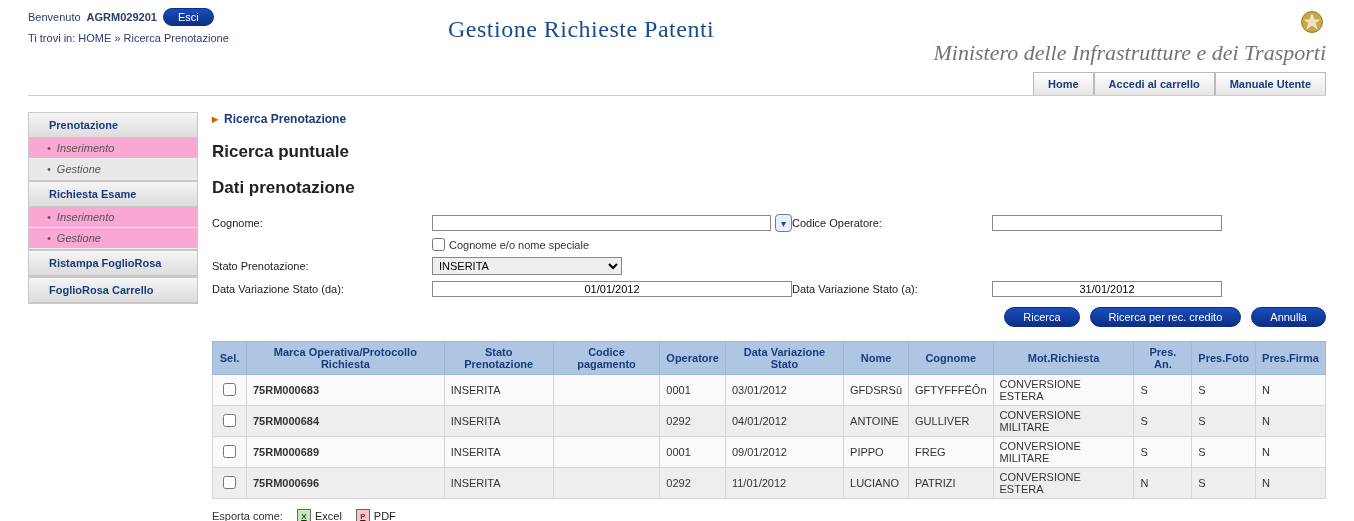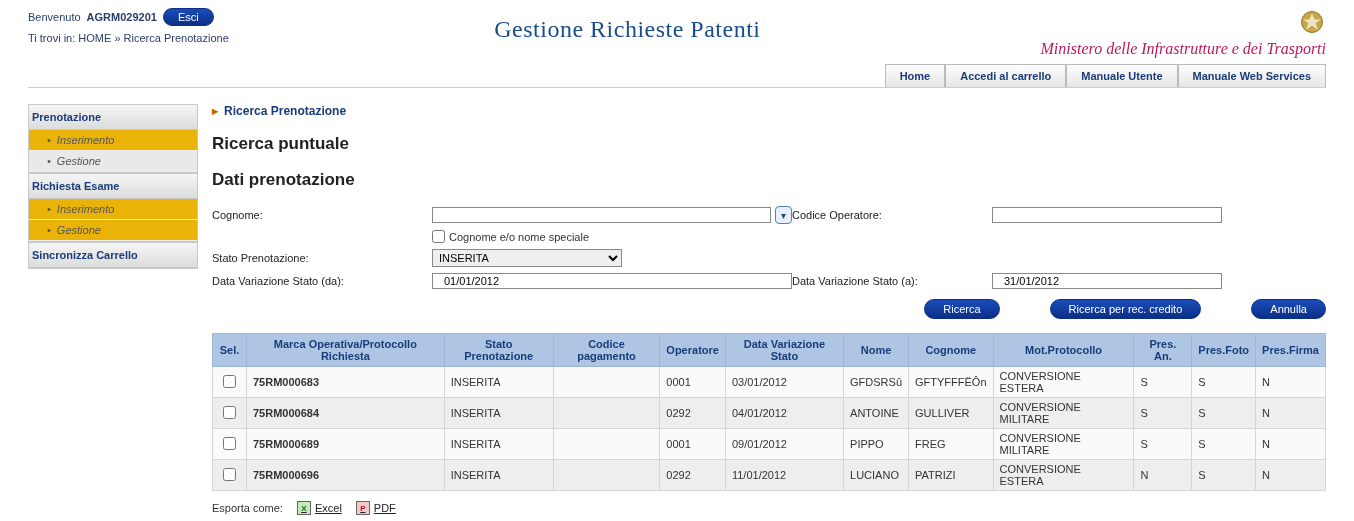--- a/index.html
+++ b/index.html
@@ -9,43 +9,43 @@
   .welcome-block { font-size: 11px; color: #2a3d6b; }
   .welcome-line { display: flex; align-items: center; gap: 6px; margin-bottom: 6px; }
   .welcome-user { font-weight: bold; }
   .btn-oval { background: linear-gradient(#1a4dbb,#0b2f86); color: #fff; border: 1px solid #0b2f86; border-radius: 9px; padding: 2px 14px; font-size: 11px; cursor: pointer; }
   .breadcrumb { color: #2a3d6b; }
   .breadcrumb a { color: #2a3d6b; text-decoration: none; }
   .title-center { flex: 1; text-align: center; }
   .title-center h1 { font-family: Georgia, serif; color: #1a4d8c; font-weight: normal; font-size: 24px; margin-top: 8px; letter-spacing: 0.5px; }
   .ministry { text-align: right; min-width: 300px; }
   .ministry-emblem { width: 28px; height: 28px; margin: 0 auto 2px auto; }
-  .ministry-text { font-family: 'Brush Script MT', cursive; font-style: italic; color: #be185d; font-size: 16px; }
+  .ministry-text { font-family: 'Brush Script MT', cursive; font-style: italic; color: #737373; font-size: 22px; }
   .tabs { margin-top: 6px; border-bottom: 1px solid #ccc; display: flex; justify-content: flex-end; gap: 0; }
   .tab { background: linear-gradient(#fdfdfd,#e6e6e6); border: 1px solid #bbb; border-bottom: none; padding: 5px 14px; font-weight: bold; color: #1a3c7a; cursor: pointer; font-size: 11px; }
   .main { display: flex; margin-top: 16px; gap: 14px; }
   .sidebar { width: 170px; }
   .side-group { border: 1px solid #c8c8c8; margin-bottom: 0; }
-  .side-head { background: linear-gradient(#f5f5f5,#dcdcdc); font-weight: bold; color: #1a3c7a; padding: 6px 3px; border-bottom: 1px solid #c8c8c8; font-size: 11px; }
+  .side-head { background: linear-gradient(#f5f5f5,#dcdcdc); font-weight: bold; color: #1a3c7a; padding: 6px 20px; border-bottom: 1px solid #c8c8c8; font-size: 11px; }
   .side-items { list-style: none; }
-  .side-items li { padding: 4px 8px 4px 18px; font-style: italic; color: #555; background: #eab308; border-bottom: 1px solid #eee; font-size: 11px; cursor: pointer; }
+  .side-items li { padding: 4px 8px 4px 18px; font-style: italic; color: #555; background: #f9a8d4; border-bottom: 1px solid #eee; font-size: 11px; cursor: pointer; }
   .side-items li.active { background: #e9e9e9; }
   .side-items li::before { content: "•"; margin-right: 6px; color: #555; }
   .content { flex: 1; }
   .section-title { color: #1a3c7a; font-weight: bold; font-size: 12px; display: flex; align-items: center; gap: 6px; margin-bottom: 4px; }
   .section-title::before { content: "▸"; color: #cc6600; font-size: 12px; }
   .subhead { font-weight: bold; font-size: 17px; margin: 16px 0; color: #222; }
   .form-grid { display: grid; grid-template-columns: 220px 360px 200px 230px; row-gap: 6px; align-items: center; font-size: 11px; margin-bottom: 4px; }
   .form-grid label { color: #222; }
-  .form-grid .cell input[type=text] { width: 100%; font-size: 11px; padding: 1px 11px; border: 1px solid #888; }
+  .form-grid .cell input[type=text] { width: 100%; font-size: 11px; padding: 1px 11px; border: 1px solid #888; text-align: center; }
   .form-grid select { font-size: 11px; border: 1px solid #888; padding: 1px 2px; }
   .inline-cb { display: flex; align-items: center; gap: 4px; }
   .lookup-btn { width: 18px; height: 18px; border: 1px solid #5a7fb5; border-radius: 4px; background: #e8f0fa; cursor: pointer; display: inline-flex; align-items: center; justify-content: center; font-size: 10px; color: #1a4d8c; margin-left: 4px; vertical-align: middle; }
   .btn-row { display: flex; justify-content: flex-end; gap: 10px; margin: 10px 0 14px 0; }
-  .btn-pill { background: linear-gradient(#1a4dbb,#0b2f86); color: #fff; border: 1px solid #0b2f86; border-radius: 11px; padding: 3px 18px; font-size: 11px; cursor: pointer; margin-left: 40px; }
+  .btn-pill { background: linear-gradient(#1a4dbb,#0b2f86); color: #fff; border: 1px solid #0b2f86; border-radius: 11px; padding: 3px 18px; font-size: 11px; cursor: pointer; }
   .results-caption { font-size: 11px; color: #444; margin-bottom: 4px; }
   table.results { width: 100%; border-collapse: collapse; font-size: 11px; }
   table.results th { background: #aec6e4; color: #1a3c7a; font-weight: bold; padding: 4px 6px; border: 1px solid #9db7d6; text-align: center; }
   table.results td { padding: 3px 6px; border: 1px solid #d6d6d6; }
   table.results tr.odd td { background: #fafafa; }
   table.results tr.even td { background: #eeeeee; }
   table.results td.sel { text-align: center; width: 34px; }
   .bold-cell { font-weight: bold; }
   .export-row { margin-top: 10px; font-size: 11px; display: flex; gap: 14px; align-items: center; }
   .export-row a { color: #222; text-decoration: underline; cursor: pointer; display: inline-flex; align-items: center; gap: 4px; }
@@ -86,41 +86,43 @@
         <path d="M16 6 L19 13 L26 13 L20 17 L23 25 L16 20 L9 25 L12 17 L6 13 L13 13 Z" fill="#fff" opacity="0.7"></path>
       </svg>
       <div class="ministry-text">Ministero delle Infrastrutture e dei Trasporti</div>
     </div>
   </div>
 
   <div class="tabs" id="tabs">
       <div class="tab">Home</div>
       <div class="tab">Accedi al carrello</div>
       <div class="tab">Manuale Utente</div>
-      <div class="tab">Manuale Web Services</div>
     </div>
 
   <div class="main">
     <div class="sidebar" id="sidebar">
         <div class="side-group">
           <div class="side-head">Prenotazione</div>
           <ul class="side-items">
             <li>Inserimento</li>
             <li class="active">Gestione</li>
           </ul>
         </div>
         <div class="side-group">
           <div class="side-head">Richiesta Esame</div>
           <ul class="side-items">
             <li>Inserimento</li>
             <li>Gestione</li>
           </ul>
         </div>
         <div class="side-group">
-          <div class="side-head">Sincronizza Carrello</div>
+          <div class="side-head">Ristampa FoglioRosa</div>
+        </div>
+        <div class="side-group">
+          <div class="side-head">FoglioRosa Carrello</div>
         </div>
       </div>
 
     <div class="content">
       <div class="section-title">Ricerca Prenotazione</div>
 
       <div class="subhead">Ricerca puntuale</div>
 
       <div class="subhead">Dati prenotazione</div>
       <div class="form-grid">
@@ -170,21 +172,21 @@
         <thead>
             <tr id="thead-row">
               <th>Sel.</th>
               <th>Marca Operativa/Protocollo Richiesta</th>
               <th>Stato Prenotazione</th>
               <th>Codice pagamento</th>
               <th>Operatore</th>
               <th>Data Variazione Stato</th>
               <th>Nome</th>
               <th>Cognome</th>
-              <th>Mot.Protocollo</th>
+              <th>Mot.Richiesta</th>
               <th>Pres. An.</th>
               <th>Pres.Foto</th>
               <th>Pres.Firma</th>
             </tr>
           </thead>
         <tbody id="tbody">
             <tr class="odd">
               <td class="sel"><input type="checkbox" style=""></td>
               <td class="bold-cell">75RM000683</td>
               <td>INSERITA</td>

